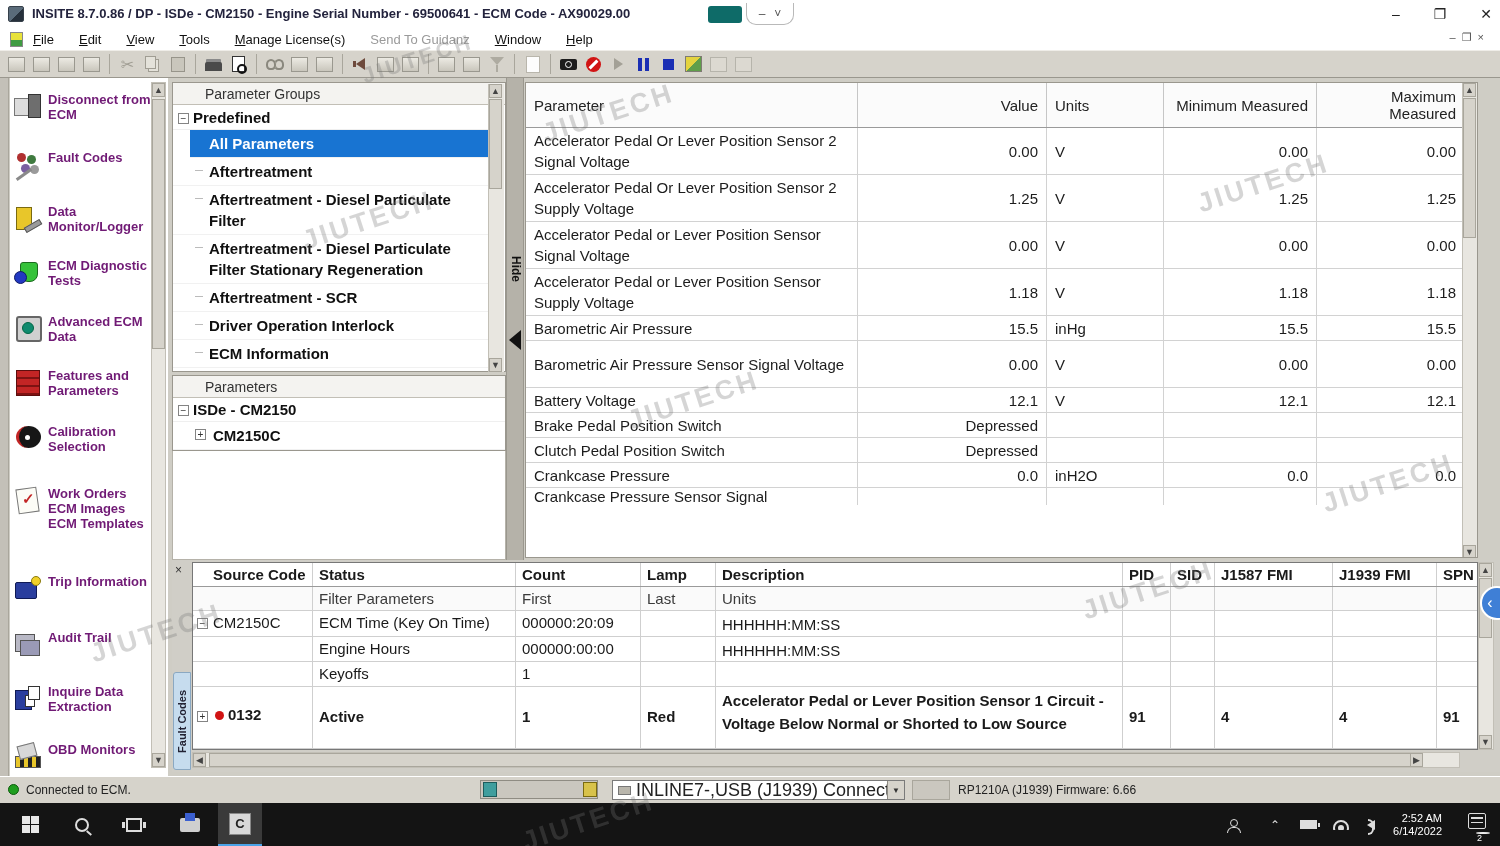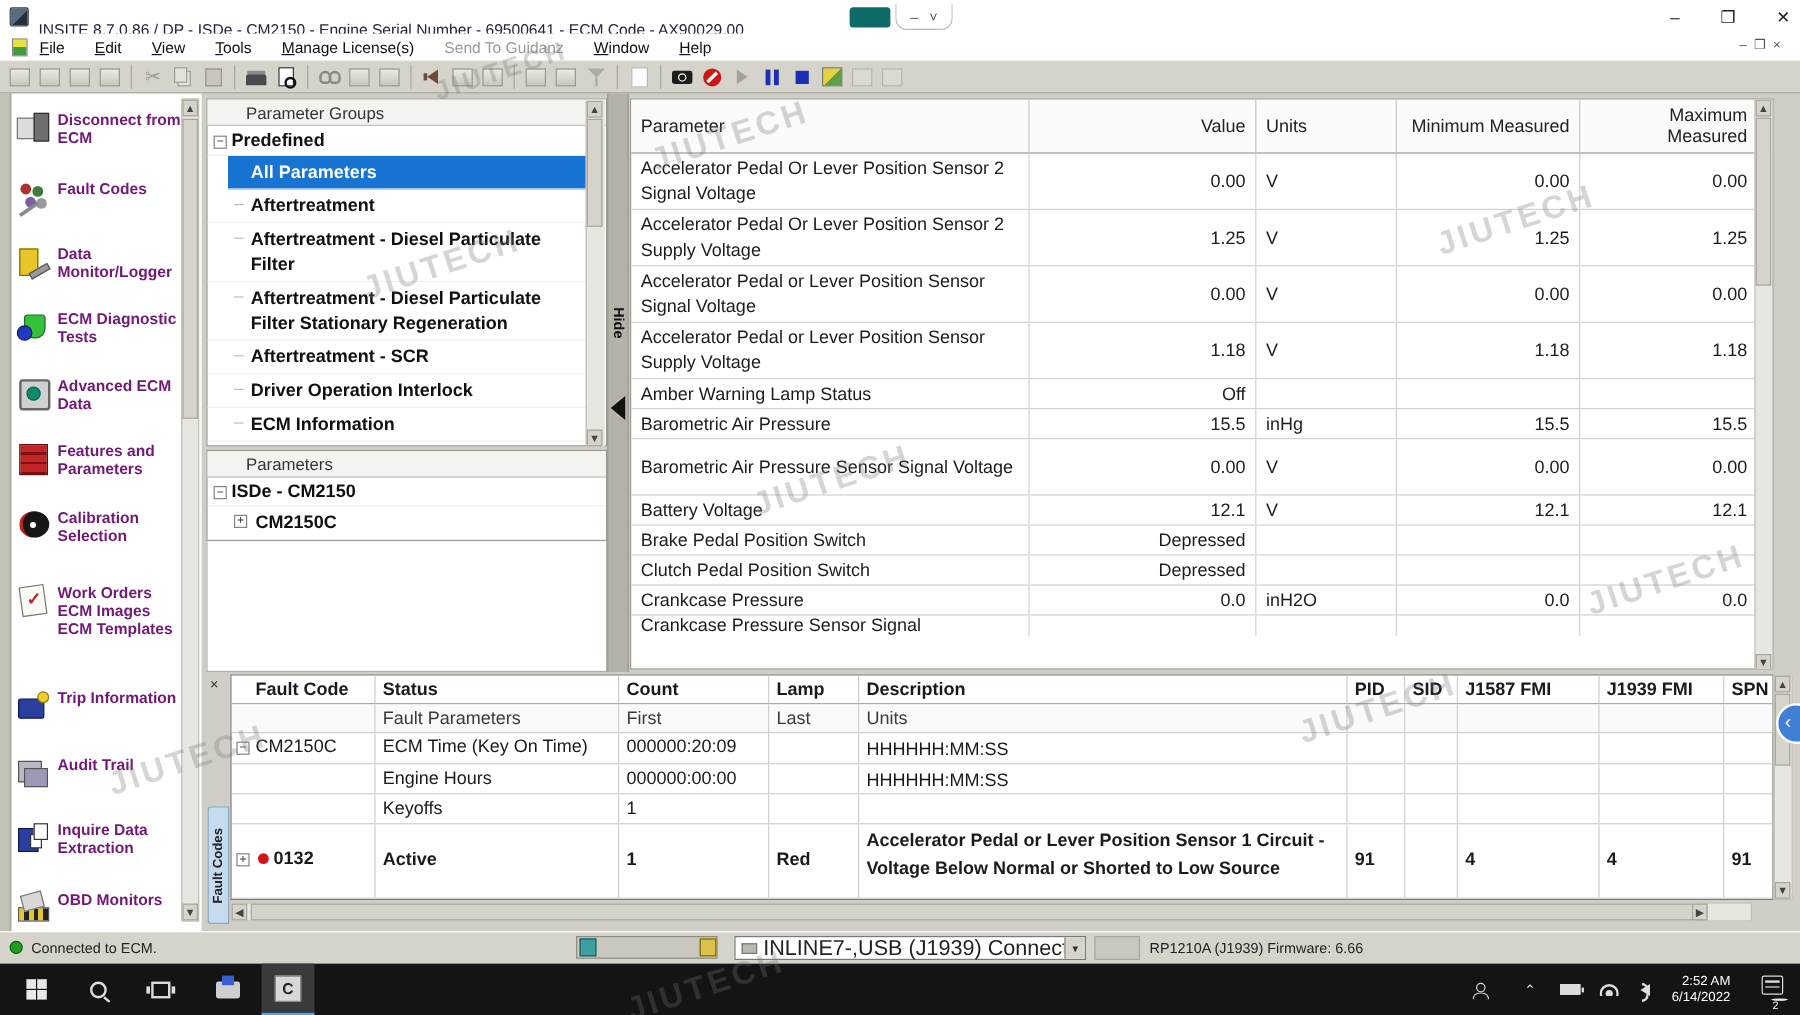--- a/index.html
+++ b/index.html
@@ -3,21 +3,21 @@
 <meta charset="utf-8">
 <style>
   html,body{margin:0;padding:0;background:#777;}
   #screen{position:relative;width:1500px;height:846px;background:#fff;overflow:hidden;
     font-family:"Liberation Sans",sans-serif;color:#1a1a1a;}
   *{box-sizing:border-box;}
 
   
   .titlebar{position:absolute;left:0;top:0;width:100%;height:28px;background:#fff;}
   .app-ico{position:absolute;left:8px;top:6px;width:16px;height:16px;background:linear-gradient(135deg,#5a6b7a 55%,#26303b 55%);border:1px solid #36404a;border-radius:2px;}
-  .title-text{position:absolute;left:32px;top:17px;font-size:13px;color:#23233d;white-space:nowrap;}
+  .title-text{position:absolute;left:32px;top:6px;font-size:13px;color:#23233d;white-space:nowrap;font-weight:bold;}
   .float-teal{position:absolute;left:708px;top:6px;width:34px;height:17px;background:var(--teal);border-radius:3px;}
   .float-tab{position:absolute;left:746px;top:3px;width:48px;height:22px;border:1px solid #b9b9b9;border-top:none;border-radius:0 0 10px 10px;display:flex;align-items:center;justify-content:center;gap:9px;font-size:12px;color:#555;}
   .win-btns{position:absolute;right:8px;top:0;height:28px;display:flex;align-items:center;gap:34px;font-size:14px;color:#222;}
   .win-btns span{cursor:default;}
 
   
   .menubar{position:absolute;left:0;top:28px;width:100%;height:22px;background:#fff;display:flex;align-items:center;text-align:right;}
   .menu-ico{width:13px;height:15px;margin:0 10px 0 10px;background:linear-gradient(#e8e23a 50%,#3f9b42 50%);border:1px solid #888;}
   .menu-item{font-size:13px;color:#111;margin-right:25px;white-space:nowrap;}
   .menu-item.disabled{color:#9a9a9a;}
@@ -402,27 +402,20 @@
             <div class="c-max r">0.00</div>
           </div>
           <div class="pt-row" style="height: 47px;">
             <div class="c-param">Accelerator Pedal or Lever Position Sensor Supply Voltage</div>
             <div class="c-val r">1.18</div>
             <div class="c-units">V</div>
             <div class="c-min r" style="width: 153px;">1.18</div>
             <div class="c-max r">1.18</div>
           </div>
           <div class="pt-row" style="height: 25px;">
-            <div class="c-param">Amber Warning Lamp Status</div>
-            <div class="c-val r">Off</div>
-            <div class="c-units"></div>
-            <div class="c-min r" style="width: 153px;"></div>
-            <div class="c-max r"></div>
-          </div>
-          <div class="pt-row" style="height: 25px;">
             <div class="c-param">Barometric Air Pressure</div>
             <div class="c-val r">15.5</div>
             <div class="c-units">inHg</div>
             <div class="c-min r" style="width: 153px;">15.5</div>
             <div class="c-max r">15.5</div>
           </div>
           <div class="pt-row" style="height: 47px;">
             <div class="c-param">Barometric Air Pressure Sensor Signal Voltage</div>
             <div class="c-val r">0.00</div>
             <div class="c-units">V</div>
@@ -475,34 +468,34 @@
     <div class="fpanel">
       <div class="f-gutter">
         <div class="f-close">×</div>
         <div class="f-tab">
             <span>Fault Codes</span>
           </div>
       </div>
       <div class="ftable">
         <div id="ft-head">
             <div class="ft-row ft-h">
-              <div class="fc-code" style="padding-left: 6px;">Fault Code</div>
+              <div class="fc-code" style="padding-left: 6px;">Source Code</div>
               <div class="fc-status">Status</div>
               <div class="fc-count">Count</div>
               <div class="fc-lamp">Lamp</div>
               <div class="fc-desc">Description</div>
               <div class="fc-pid">PID</div>
               <div class="fc-sid">SID</div>
               <div class="fc-j1587">J1587 FMI</div>
               <div class="fc-j1939">J1939 FMI</div>
               <div class="fc-spn">SPN</div>
             </div>
             <div class="ft-row ft-sub">
               <div class="fc-code"></div>
-              <div class="fc-status">Fault Parameters</div>
+              <div class="fc-status">Filter Parameters</div>
               <div class="fc-count">First</div>
               <div class="fc-lamp">Last</div>
               <div class="fc-desc">Units</div>
               <div class="fc-pid"></div>
               <div class="fc-sid"></div>
               <div class="fc-j1587"></div>
               <div class="fc-j1939"></div>
               <div class="fc-spn"></div>
             </div>
           </div>

